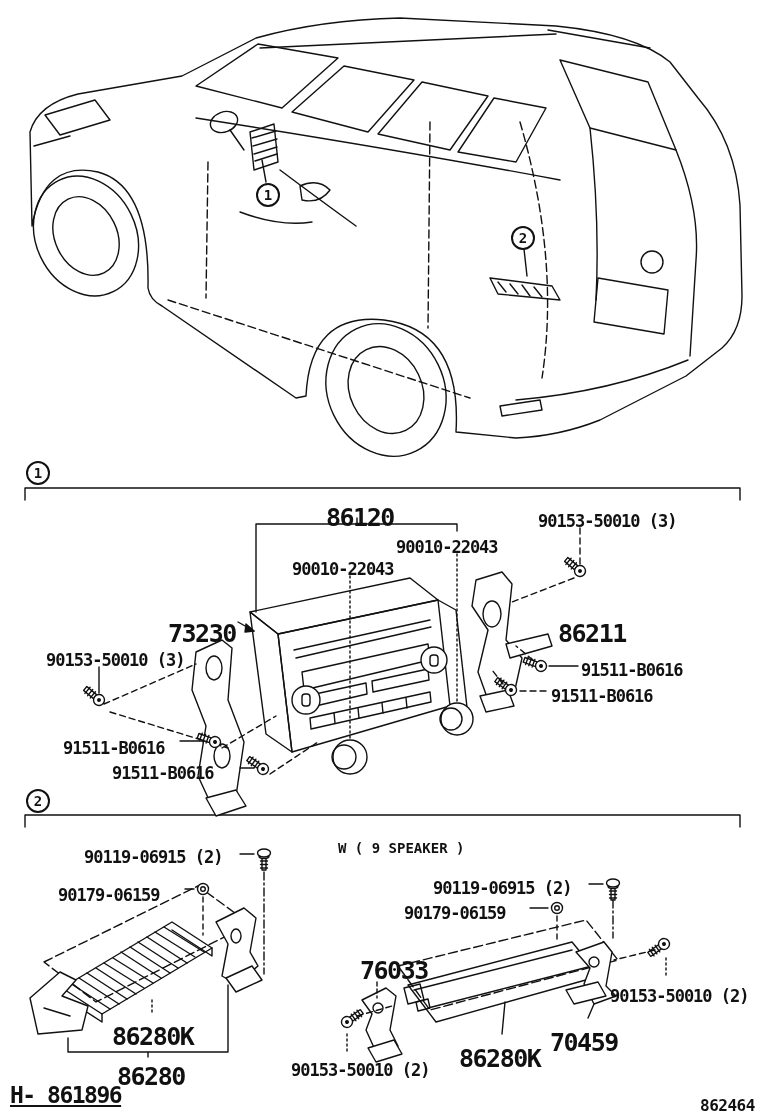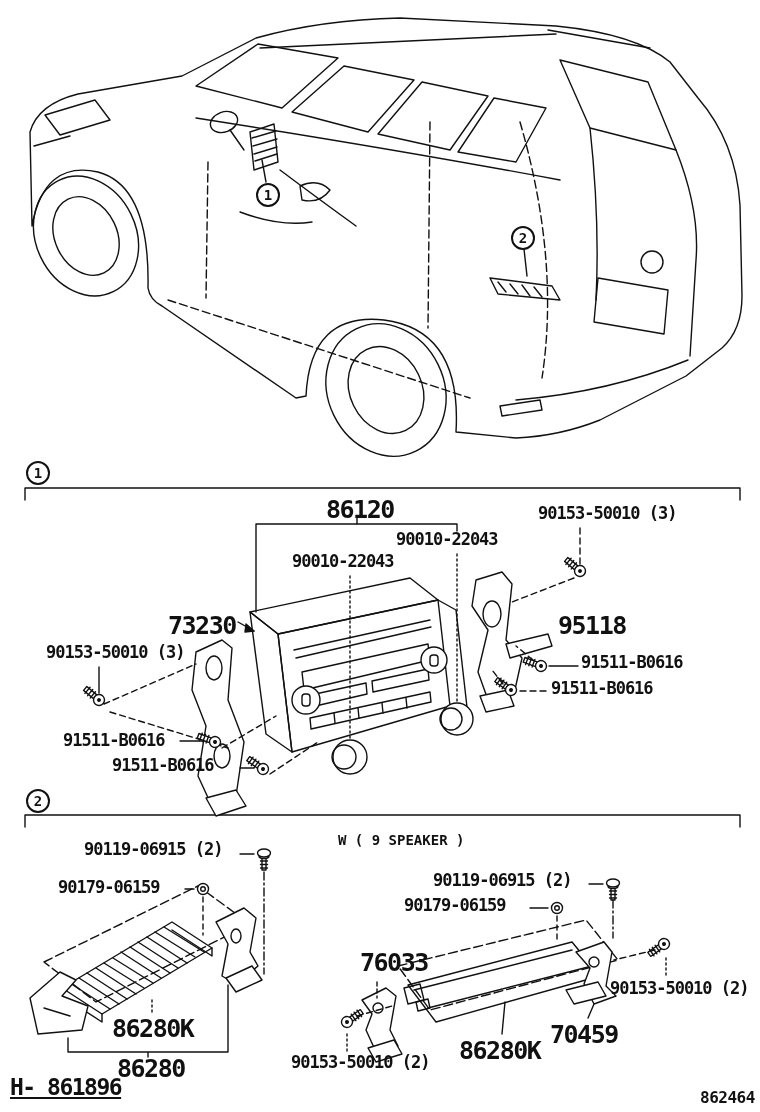--- a/index.html
+++ b/index.html
@@ -1,19 +1,19 @@
 <!DOCTYPE html>
 <html><head>
 <meta charset="utf-8">
 <style>
   html,body{margin:0;padding:0;background:#fff;}
   #stage{position:relative;width:760px;height:1112px;background:#fff;overflow:hidden;
          font-family:"DejaVu Sans Mono","Liberation Mono",monospace;}
   svg{position:absolute;left:0;top:0;}
-  .lbl{position:absolute;color:#111;font-weight:bold;white-space:nowrap;line-height:1;}
+  .lbl{position:absolute;color:#111;font-weight:bold;white-space:nowrap;line-height:1;margin-top:8px;}
   .sm{font-size:17px;letter-spacing:-1px;}
   .lg{font-size:25px;letter-spacing:-1.5px;}
   .note{font-size:14px;letter-spacing:0;}
   .badge{position:absolute;width:20px;height:20px;border:2px solid #111;border-radius:50%;
          color:#111;font-size:14px;font-weight:bold;display:flex;align-items:center;justify-content:center;
          background:#fff;}
   .foot-l{font-size:23px;letter-spacing:-1.5px;text-decoration:underline;}
   .foot-r{font-size:16px;letter-spacing:-0.5px;}
 </style>
 </head>
@@ -223,21 +223,21 @@
 <div class="badge" style="left:256px;top:183px;">1</div>
 <div class="badge" style="left:511px;top:226px;">2</div>
 <div class="badge" style="left:26px;top:461px;">1</div>
 <div class="badge" style="left:26px;top:789px;">2</div>
 
 <div class="lbl lg" style="left:326px;top:497px;">86120</div>
 <div class="lbl sm" style="left:538px;top:505px;">90153-50010 (3)</div>
 <div class="lbl sm" style="left:396px;top:531px;">90010-22043</div>
 <div class="lbl sm" style="left:292px;top:553px;">90010-22043</div>
 <div class="lbl lg" style="left:168px;top:613px;">73230</div>
-<div class="lbl lg" style="left:558px;top:613px;">95118</div>
+<div class="lbl lg" style="left:558px;top:613px;">86211</div>
 <div class="lbl sm" style="left:46px;top:644px;">90153-50010 (3)</div>
 <div class="lbl sm" style="left:581px;top:654px;">91511-B0616</div>
 <div class="lbl sm" style="left:551px;top:680px;">91511-B0616</div>
 <div class="lbl sm" style="left:63px;top:732px;">91511-B0616</div>
 <div class="lbl sm" style="left:112px;top:757px;">91511-B0616</div>
 
 <div class="lbl note" style="left:338px;top:833px;">W ( 9 SPEAKER )</div>
 <div class="lbl sm" style="left:84px;top:841px;">90119-06915 (2)</div>
 <div class="lbl sm" style="left:58px;top:879px;">90179-06159</div>
 <div class="lbl lg" style="left:112px;top:1016px;">86280K</div>

